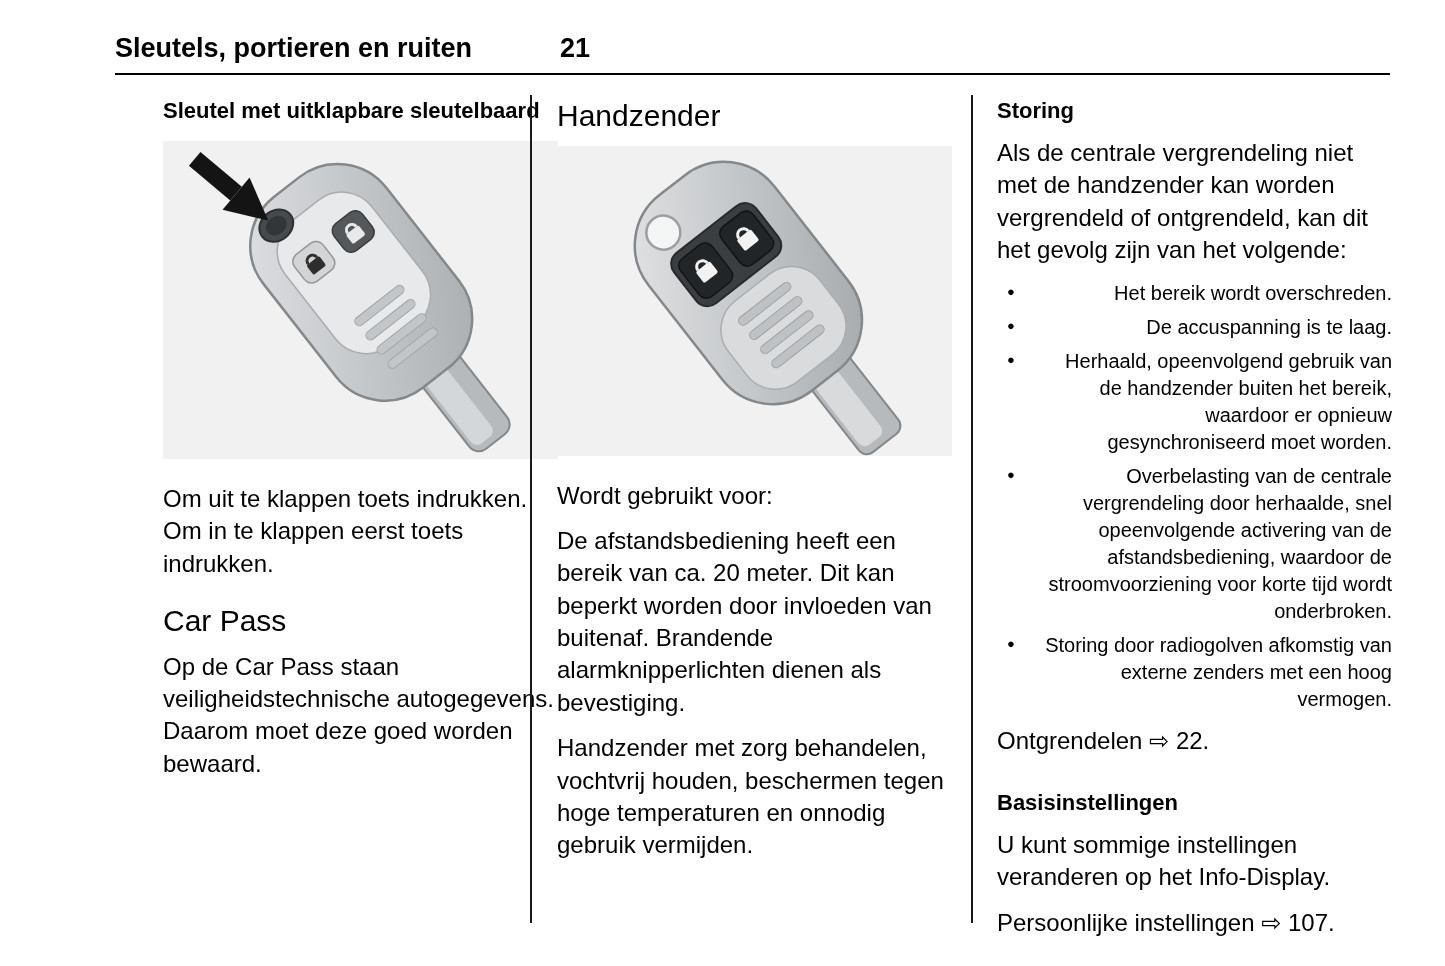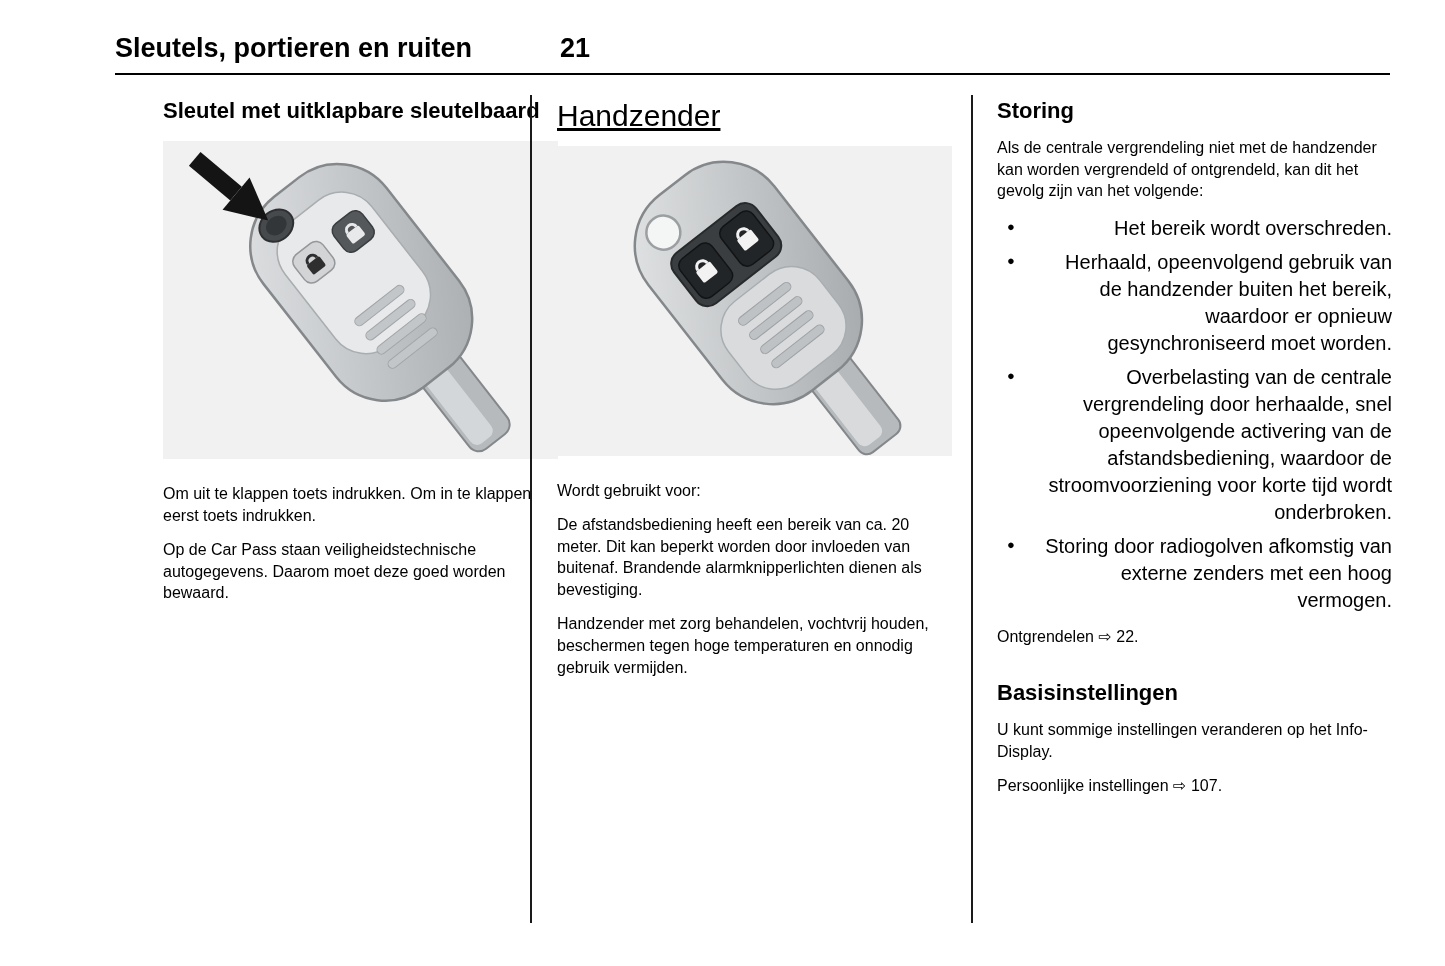--- a/index.html
+++ b/index.html
@@ -21,23 +21,23 @@
   .col { position:absolute; top:97px; width:395px; }
   .col-1 { left:115px;margin-left:48px; }
   .col-2 { left:557px; }
   .col-3 { left:997px; }
 
   .col-divider { position:absolute; top:95px; height:828px; width:2px; background:#1a1a1a; }
   .divider-1 { left:530px; }
   .divider-2 { left:971px; }
 
   .heading-sub { margin:0 0 12px 0; font-size:22px; font-weight:700; line-height:1.27; }
-  .heading-main { margin:24px 0 12px 0; font-size:30px; font-weight:400; line-height:1.15;text-decoration:underline; }
+  .heading-main { margin:24px 0 12px 0; font-size:30px; font-weight:400; line-height:1.15; }
   .heading-main.first { margin-top:2px; }
-  .body-text { margin:0 0 13px 0; font-size:16px; line-height:1.35; }
+  .body-text { margin:0 0 13px 0; font-size:24px; line-height:1.35; }
 
   .image-box { margin:4px 0 24px 0; width:395px; background:#f1f1f2; }
   .col-1 .image-box { margin-top:16px; height:318px; }
   .col-2 .image-box { margin-top:10px; height:310px; }
   .image-box svg { display:block; }
 
   .bullet-list { list-style:none; margin:2px 0 12px 0; padding:0; font-size:20px; line-height:1.35;text-align:right; }
   .bullet-list li { position:relative; padding-left:47px; margin-bottom:7px; }
   .bullet-list li::before { content:"●"; position:absolute; left:10px; top:3px; font-size:13px; }
 
@@ -93,20 +93,21 @@
         </g>
         <g transform="translate(70,50) rotate(40)">
           <rect x="-50" y="-9" width="54" height="18" fill="#141414"></rect>
           <polygon points="4,-21 46,0 4,21" fill="#141414"></polygon>
         </g>
       </svg>
     </figure>
 
     <p class="body-text">Om uit te klappen toets indrukken. Om in te klappen eerst toets indrukken.</p>
 
+    <h2 class="heading-main">Car Pass</h2>
     <p class="body-text">Op de Car Pass staan veiligheidstechnische autogegevens. Daarom moet deze goed worden bewaard.</p>
   </section>
 
   <div class="col-divider divider-1"></div>
 
   <section class="col col-2">
     <h2 class="heading-main first">Handzender</h2>
 
     <figure class="image-box">
       <svg viewBox="0 0 395 310" width="395" height="310">
@@ -150,20 +151,21 @@
     <p class="body-text">Handzender met zorg behandelen, vochtvrij houden, beschermen tegen hoge temperaturen en onnodig gebruik vermijden.</p>
   </section>
 
   <div class="col-divider divider-2"></div>
 
   <section class="col col-3">
     <h3 class="heading-sub">Storing</h3>
     <p class="body-text">Als de centrale vergrendeling niet met de handzender kan worden vergrendeld of ontgrendeld, kan dit het gevolg zijn van het volgende:</p>
     <ul class="bullet-list">
       <li>Het bereik wordt overschreden.</li>
+      <li>De accuspanning is te laag.</li>
       <li>Herhaald, opeenvolgend gebruik van de handzender buiten het bereik, waardoor er opnieuw gesynchroniseerd moet worden.</li>
       <li>Overbelasting van de centrale vergrendeling door herhaalde, snel opeenvolgende activering van de afstandsbediening, waardoor de stroomvoorziening voor korte tijd wordt onderbroken.</li>
       <li>Storing door radiogolven afkomstig van externe zenders met een hoog vermogen.</li>
     </ul>
     <p class="body-text cross-ref">Ontgrendelen ⇨ 22.</p>
 
     <h3 class="heading-sub" style="margin-top:32px;">Basisinstellingen</h3>
     <p class="body-text">U kunt sommige instellingen veranderen op het Info-Display.</p>
     <p class="body-text cross-ref">Persoonlijke instellingen ⇨ 107.</p>
   </section>

